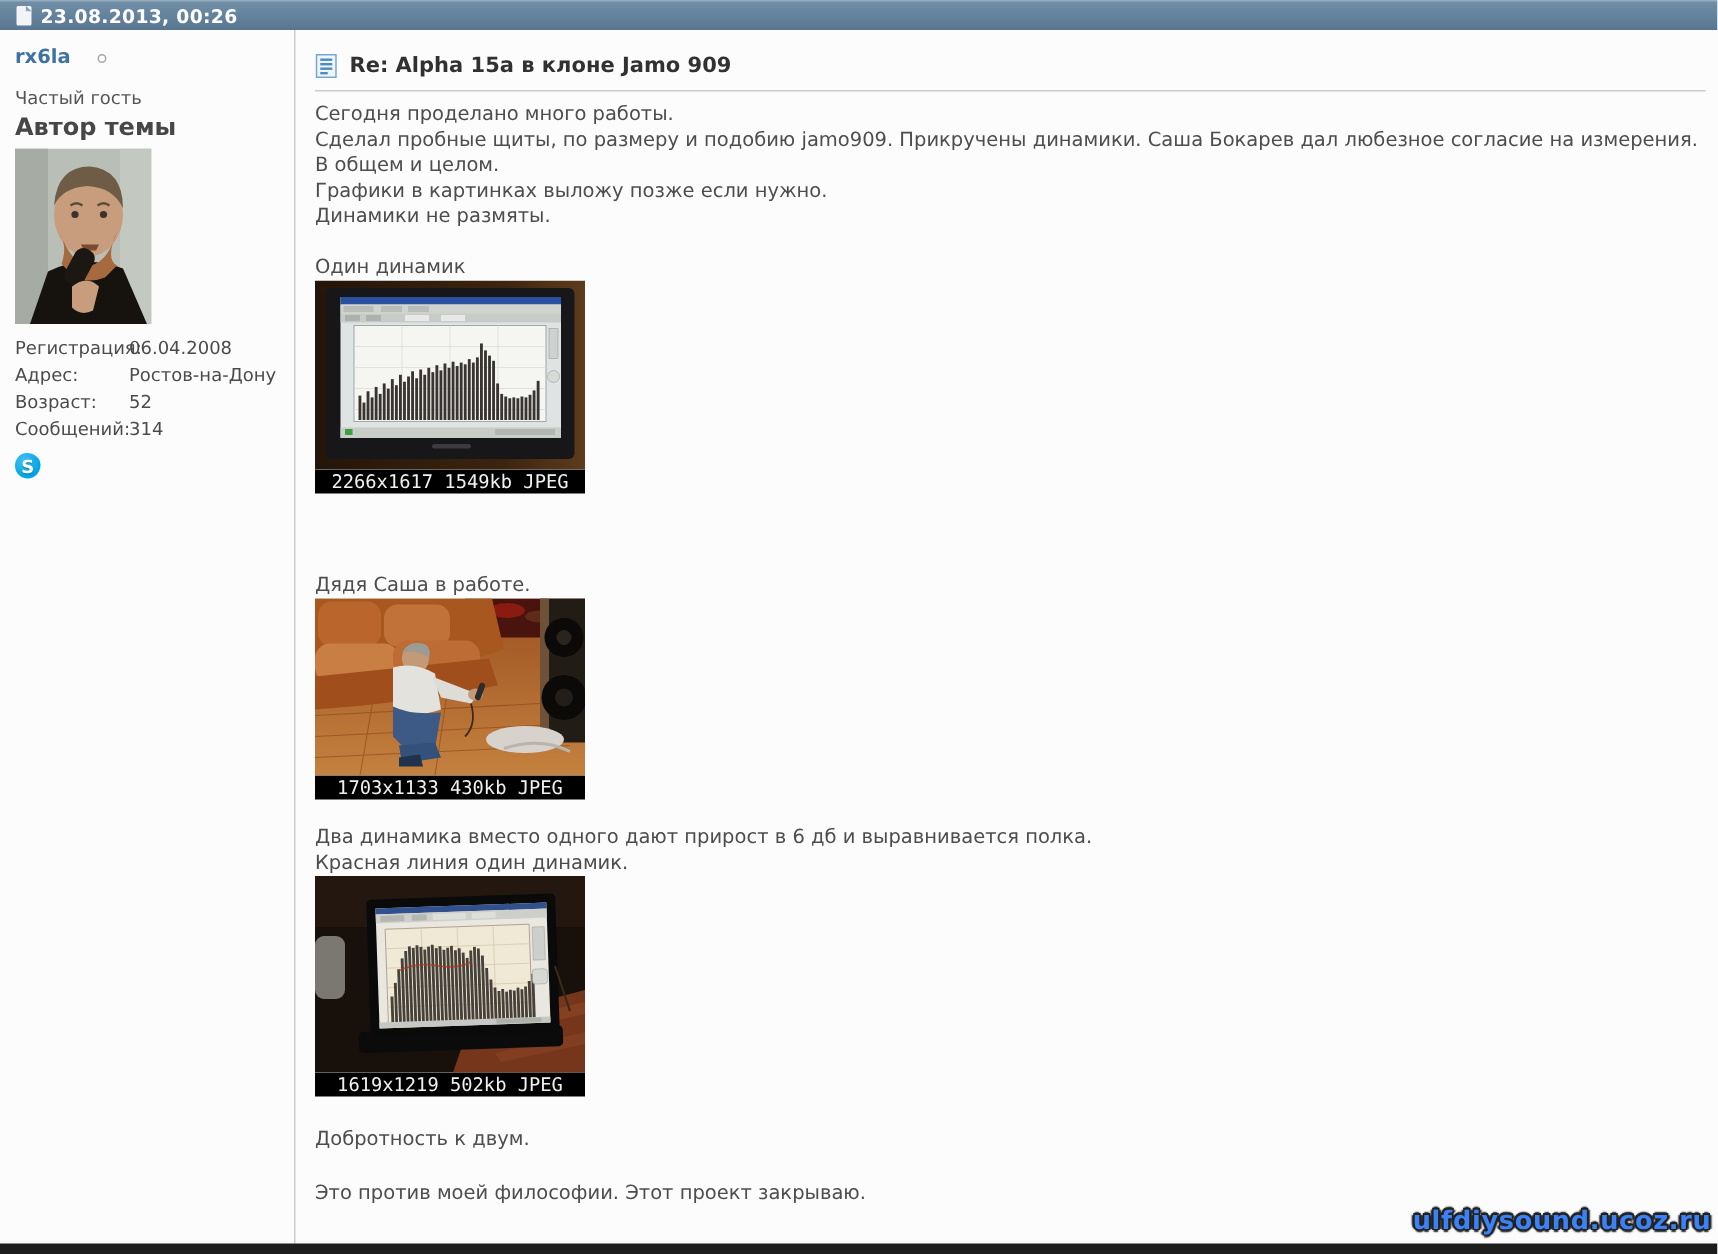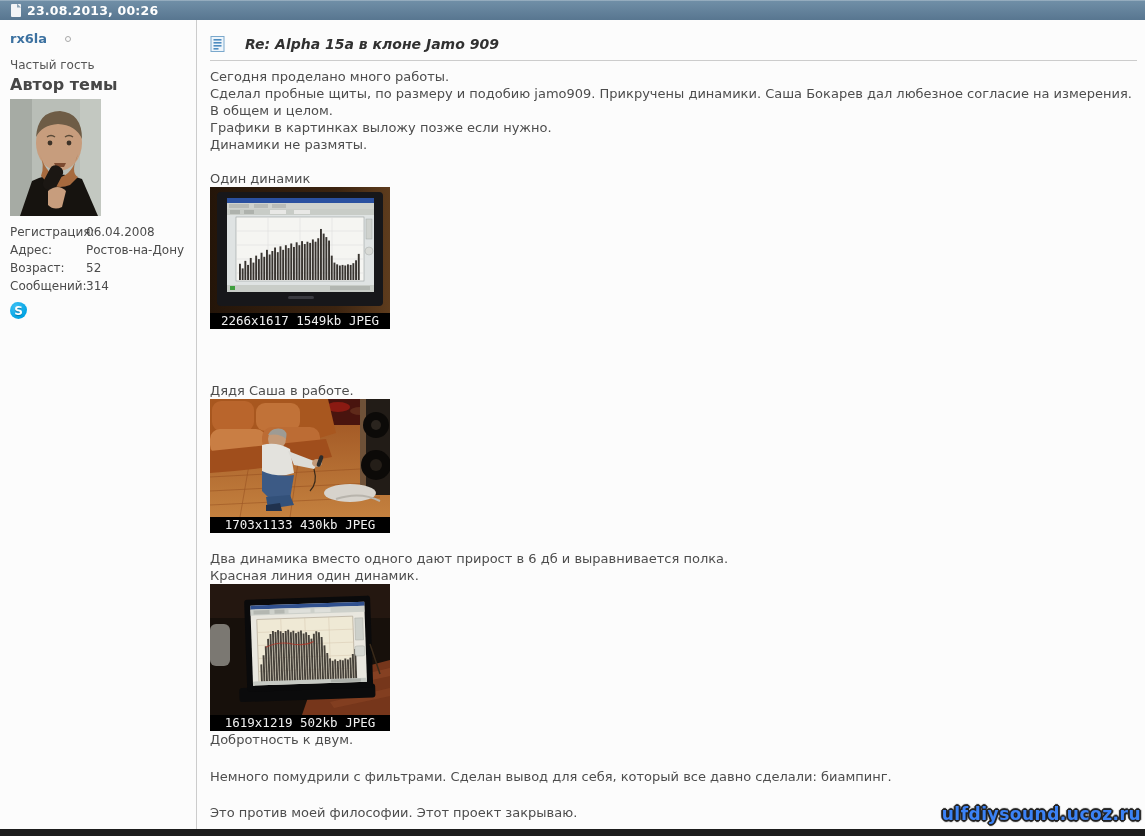--- a/index.html
+++ b/index.html
@@ -47,21 +47,21 @@
     margin-top:9px; width:17px; height:17px; cursor:pointer;
     background:radial-gradient(circle at 35% 30%, #3fc1f5, #00a4e4 70%);
     border-radius:46% 54% 50% 50%/ 50% 46% 54% 50%;
     display:flex; align-items:center; justify-content:center;
     color:#fff; font-weight:bold; font-size:12px; line-height:1;
     text-shadow:0 1px 1px rgba(0,60,90,.5);
   }
 
   
   .main { position:absolute; left:210px; top:20px; width:930px; }
-  .title-row { display:flex; align-items:center; gap:20px; margin-top:16px;font-style:italic; }
+  .title-row { display:flex; align-items:center; gap:8px; margin-top:16px; }
   .title-row svg { flex:0 0 auto; }
   .post-title { font-size:14px; font-weight:bold; color:#313131; }
   .title-hr { border:0; border-top:1px solid #cccccc; margin-top:8px; width:927px; }
   .ptext { line-height:17px; color:#4d4d4d; }
   .intro { margin-top:7px; }
   .img-label { }
   .thumb { width:180px; cursor:pointer; display:block; }
   .thumb svg { display:block; }
   .thumb-caption {
     width:180px; height:16px; background:#000; color:#f0f0f0; text-align:center;
@@ -367,19 +367,18 @@
         <rect x="146" y="36" width="8" height="22" fill="#cdd0ca" stroke="#a0a39d" stroke-width="0.4"></rect>
         <rect x="145" y="64" width="10" height="10" rx="2" fill="#d6d8d2" stroke="#a0a39d" stroke-width="0.4"></rect>
         <rect x="42" y="96" width="114" height="4" fill="#c6c9c3"></rect>
         <rect x="120" y="96.5" width="30" height="3" fill="#aeb1ab"></rect>
       </g>
       <path d="M160 60 L170 90" stroke="#3a2a1a" stroke-width="1.4"></path>
     </svg>
     <div class="thumb-caption">1619x1219 502kb JPEG</div>
   </div>
 
-  <div class="ptext" style="">Добротность к двум.</div>
-  <div class="ptext" style="margin-top:20px">Немного помудрили с фильтрами. Сделан вывод для себя, который все давно сделали: биампинг.</div>
+  <div class="ptext" style="margin-top:20px">Добротность к двум.</div>
   <div class="ptext" style="margin-top:19px">Это против моей философии. Этот проект закрываю.</div>
 </div>
 
 <div class="watermark">ulfdiysound.ucoz.ru</div>
 <div class="footerbar"></div>
 
 </body></html>

